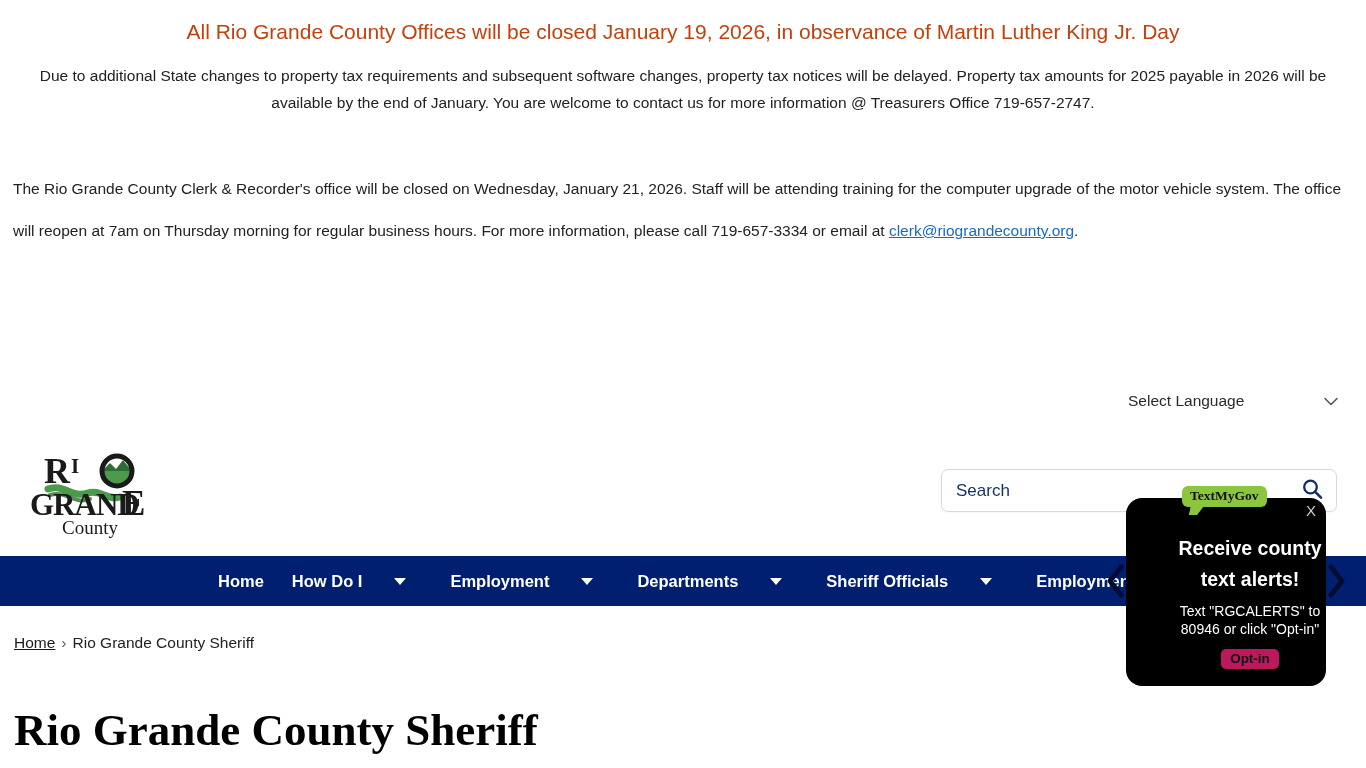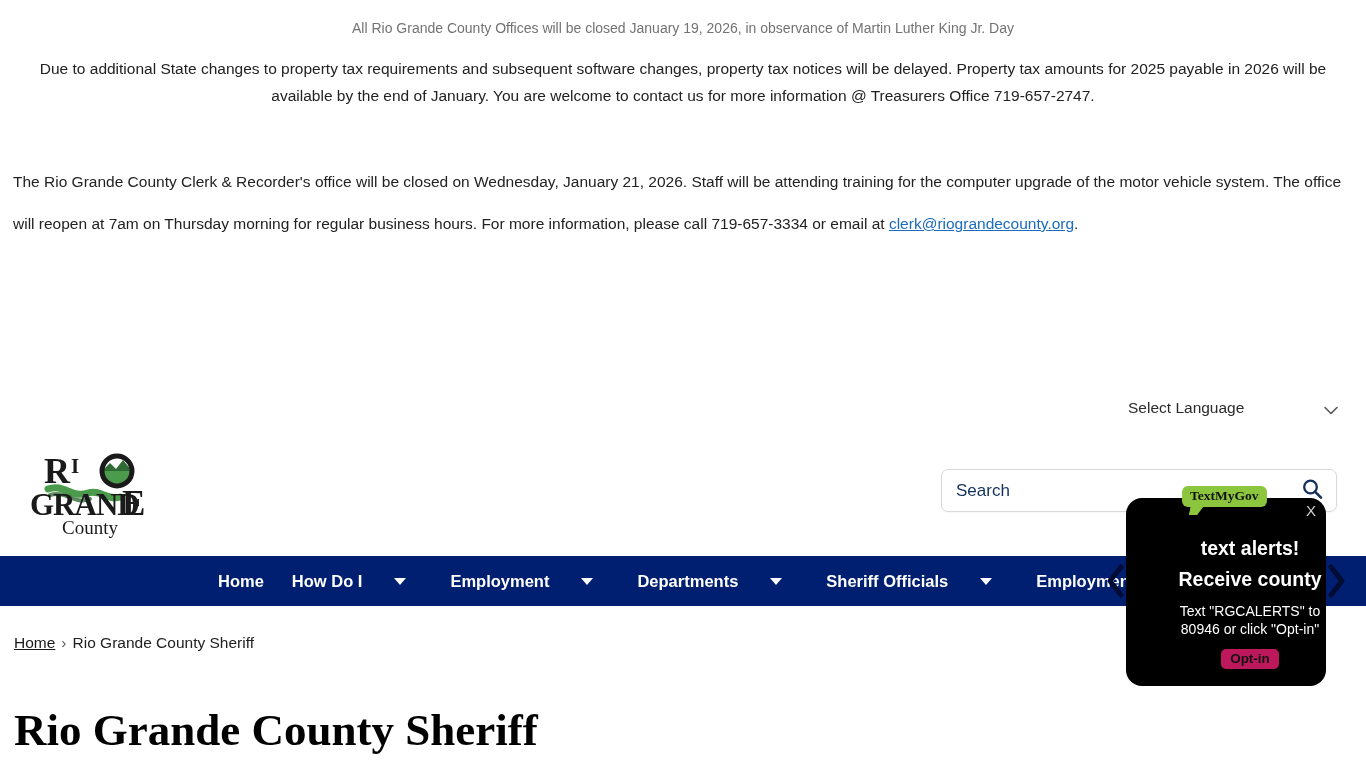--- a/index.html
+++ b/index.html
@@ -19,22 +19,22 @@
     height: 768px;
     background: #ffffff;
   }
 
   
   .alerts {
     padding: 0;
     text-align: center;
   }
   .alert-headline {
-    color: #737373;
-    font-size: 14px;
+    color: #c2410c;
+    font-size: 21px;
     line-height: 1.0;
     padding-top: 21px;
     text-align: center;
     font-weight: 400;
   }
   .alert-body {
     color: #222222;
     font-size: 15.5px;
     line-height: 27px;
     text-align: center;
@@ -57,21 +57,21 @@
   }
 
   
   .lang-wrap {
     position: absolute;
     top: 385px;
     right: 28px;
     width: 210px;
     height: 32px;
     display: flex;
-    align-items: flex-end;
+    align-items: center;
     justify-content: space-between;
     cursor: pointer;
   }
   .lang-label {
     font-size: 15.5px;
     color: #2b2b2b;
     font-family: "Liberation Sans", sans-serif;
   }
   .lang-caret {
     color: #555;
@@ -384,22 +384,22 @@
     <span class="crumb-sep">›</span>
     <span>Rio Grande County Sheriff</span>
   </div>
 
   <h1 class="page-title">Rio Grande County Sheriff</h1>
 
   <div class="tmg">
     <div class="tmg-bubble">TextMyGov</div>
     <div class="tmg-close">X</div>
     <div class="tmg-head">
+      <div>Receive county</div>
       <div>text alerts!</div>
-      <div>Receive county</div>
     </div>
     <div class="tmg-sub">
       <div>Text "RGCALERTS" to</div>
       <div>80946 or click "Opt-in"</div>
     </div>
     <button class="tmg-optin">Opt-in</button>
   </div>
 
 </div>
 

